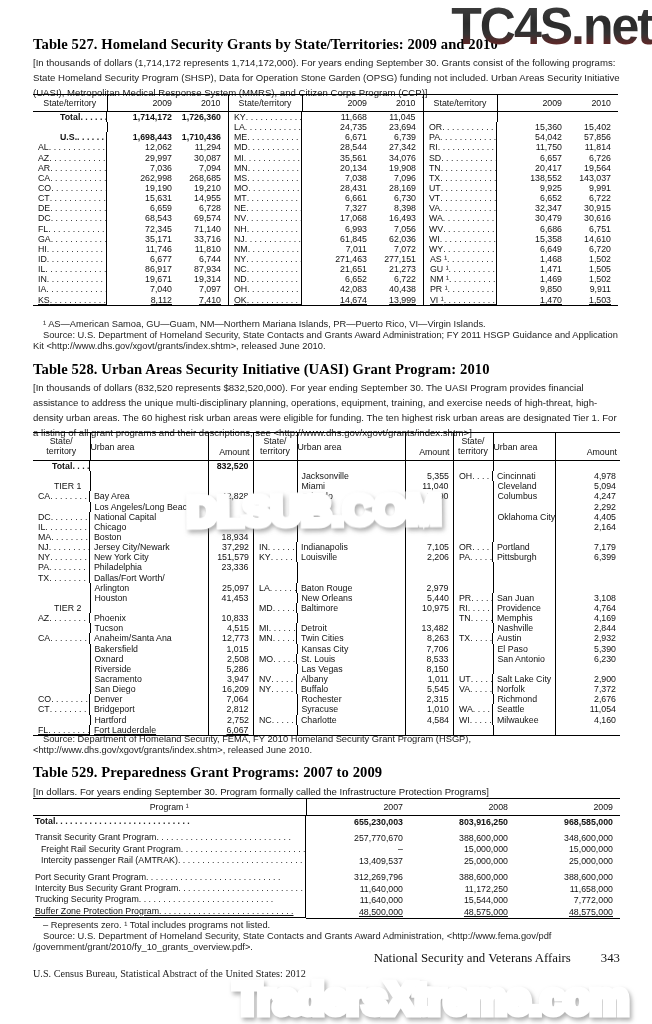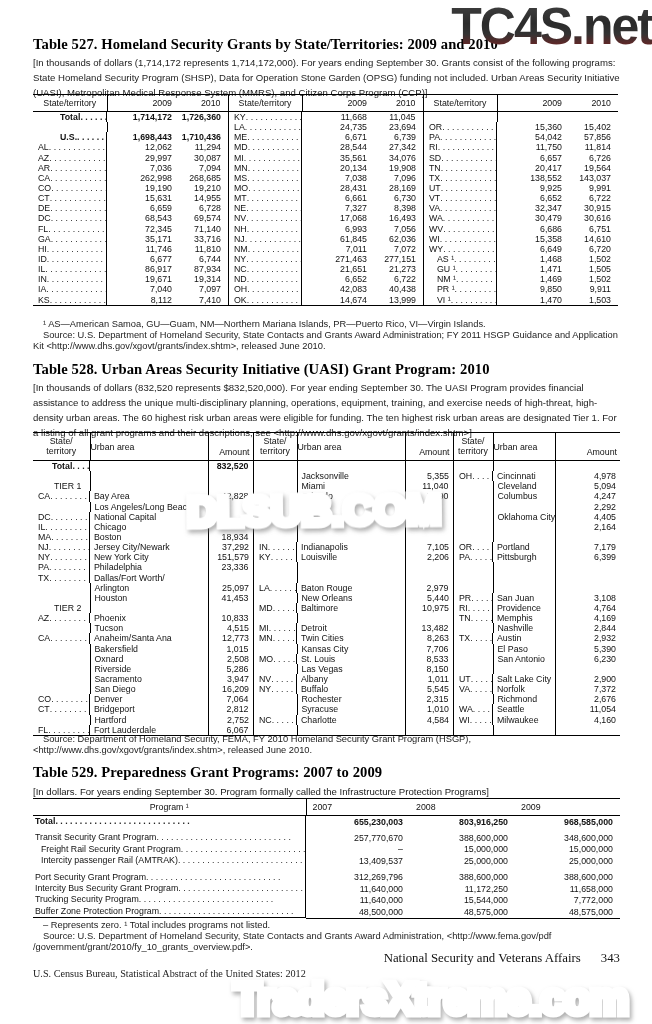--- a/index.html
+++ b/index.html
@@ -17,36 +17,36 @@
   }
   .intro{left:33px;width:587px;font-size:9.6px;line-height:15px;color:#1c1c1c;}
   .notes{left:33px;width:587px;font-size:9.3px;line-height:11.2px;color:#1c1c1c;}
   .notes p{margin:0;text-indent:10px;}
   
   table{border-collapse:collapse;table-layout:fixed;}
   td,th{padding:0;font-size:8.8px;line-height:10px;overflow:hidden;white-space:nowrap;
         font-weight:normal;color:#111;}
   td{height:10.15px;vertical-align:middle;}
   tr.head th{border-top:1.4px solid #000;border-bottom:.9px solid #000;vertical-align:middle;}
-  tr:last-child td{border-bottom:1.4px solid #000;}
+  tr:last-child td{border-bottom:1.4px solid #000;text-decoration:underline;}
   .b{font-weight:bold;justify-content:center;}
   .num{text-align:right;}
   
   .lead{display:flex;align-items:baseline;}
   .lead .lbl{flex:none;}
   .lead .dots{flex:1;overflow:hidden;white-space:nowrap;color:#222;}
   .lead .dots::before{content:" . . . . . . . . . . . . . . . . . . . . . . . . . . . .";}
   
   #t527{width:585px;}
   #t527 .st{border-right:.8px solid #000;padding-left:5px;}
   #t527 .gsep{border-left:.8px solid #000;}
   #t527 .n1{padding-right:3px;}
   #t527 .n2{padding-right:7px;}
   #t527 .ind{padding-left:27px;}
-  #t527 .ter{padding-left:13px;}
+  #t527 .ter{padding-left:6px;}
   #t527 tr.head th{height:16px;}
   #t527 .h-st{text-align:center;border-right:.8px solid #000;}
   
   #t528{width:587px;}
   #t528 .st{border-right:.8px solid #000;padding-left:5px;}
   #t528 .area{border-right:.8px solid #000;padding-left:4px;}
   #t528 .amt{padding-right:4px;text-align:right;}
   #t528 .gsep{border-left:.8px solid #000;}
   #t528 tr.head th{height:24px;}
   #t528 .h-st{text-align:center;white-space:pre-line;line-height:9.5px;border-right:.8px solid #000;}
@@ -55,26 +55,26 @@
   #t528 .tier{padding-left:21px;}
   #t528 .tot{padding-left:19px;}
   
   #t529{width:587px;}
   #t529 td{height:11.4px;}
   #t529 .prog{border-right:.8px solid #000;padding-left:2px;}
   #t529 .prog2{padding-left:8px;}
   #t529 .yr{text-align:right;padding-right:7px;}
   #t529 tr.head th{height:16px;}
   #t529 .h-prog{text-align:center;border-right:.8px solid #000;}
-  #t529 .h-yr{text-align:left;padding-right:7px;padding-left:6px;}
+  #t529 .h-yr{text-align:right;padding-right:7px;padding-left:6px;}
   #t529 tr.gtop td{padding-top:5px;}
   
   .footer-line{
     right:32px;top:951px;font-family:"Liberation Serif",serif;font-size:12.8px;color:#111;
-    display:flex;gap:20px;align-items:baseline;
+    display:flex;gap:30px;align-items:baseline;
   }
   .census-line{left:33px;top:968px;font-family:"Liberation Serif",serif;font-size:10.2px;color:#222;}
   
   .wm{position:absolute;font-weight:bold;white-space:nowrap;display:grid;}
   .wm span{grid-row:1;grid-column:1;}
   #wm-top{
     top:-4px;right:0px;font-size:50px;letter-spacing:-2px;
     transform:scaleY(1.05);transform-origin:top;
     background:linear-gradient(180deg,#474747 0%,#2b2b2b 45%,#333 62%,#6e2424 85%,#935050 100%);
     -webkit-background-clip:text;background-clip:text;color:transparent;

